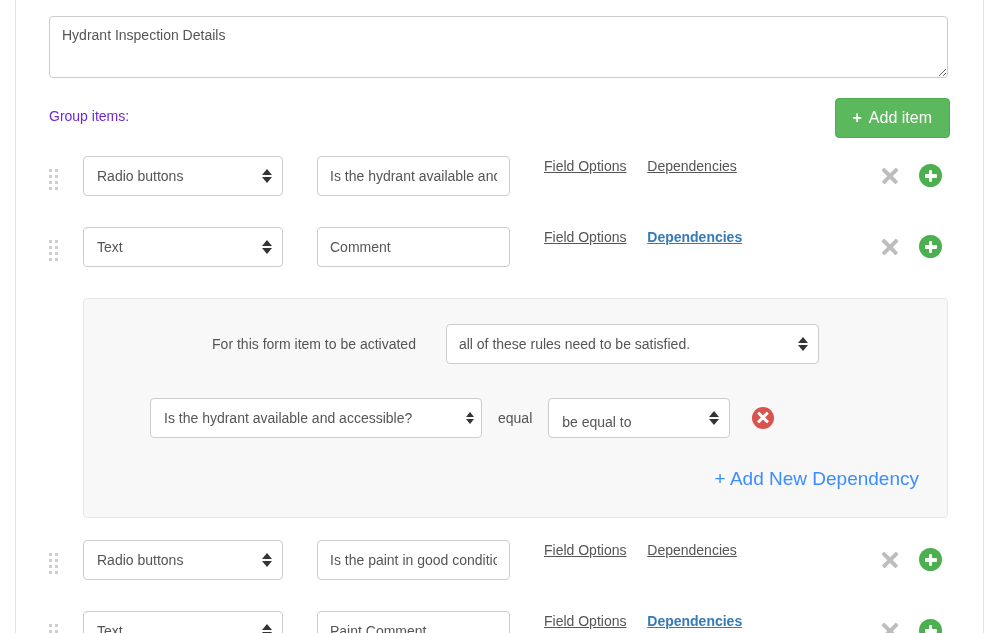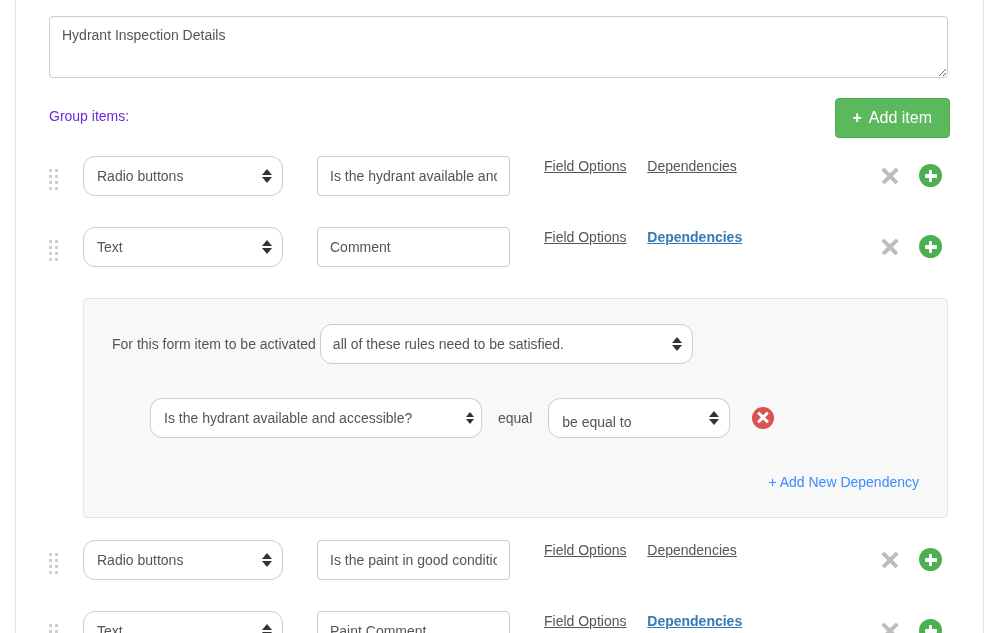--- a/index.html
+++ b/index.html
@@ -120,21 +120,21 @@
     width: 3px;
     height: 3px;
     background: #cfcfcf;
   }
 
   .type-select, .op-select, .inline-select {
     box-sizing: border-box;
     appearance: none;
     -webkit-appearance: none;
     border: 1px solid #cccccc;
-    border-radius: 12px;
+    border-radius: 4px;
     background: #ffffff;
     color: #555555;
     font-family: "Liberation Sans", sans-serif;
     font-size: 14px;
     outline: none;
     cursor: pointer;
   }
   .select-wrap {
     position: relative;
     display: inline-block;
@@ -259,21 +259,22 @@
     width: 865px;
     height: 220px;
     background: #f8f8f8;
     border: 1px solid #e6e6e6;
     border-radius: 4px;
     padding: 25px 28px 0 28px;
   }
   .dep-rule-head {
     display: flex;
     align-items: center;
-    gap: 4px;
+    gap: 30px;
+    justify-content: center;
   }
   .dep-rule-head .lead {
     font-size: 14px;
     color: #555555;
     white-space: nowrap;
   }
   .dep-mode-select {
     width: 373px;
     height: 40px;
     padding: 0 30px 0 12px;
@@ -336,21 +337,21 @@
     border-radius: 1px;
   }
   .remove-rule::before { transform: rotate(45deg); }
   .remove-rule::after  { transform: rotate(-45deg); }
 
   .add-dep-link {
     position: absolute;
     right: 28px;
     bottom: 27px;
     color: #3b8cff;
-    font-size: 14px;
+    font-size: 19px;
     text-decoration: none;
     cursor: pointer;
     white-space: nowrap;
   }
 
   
   .select-wrap.tight .arrows { right: 8px; }
   .select-wrap.tight .arrows span {
     border-left-width: 4.5px;
     border-right-width: 4.5px;

